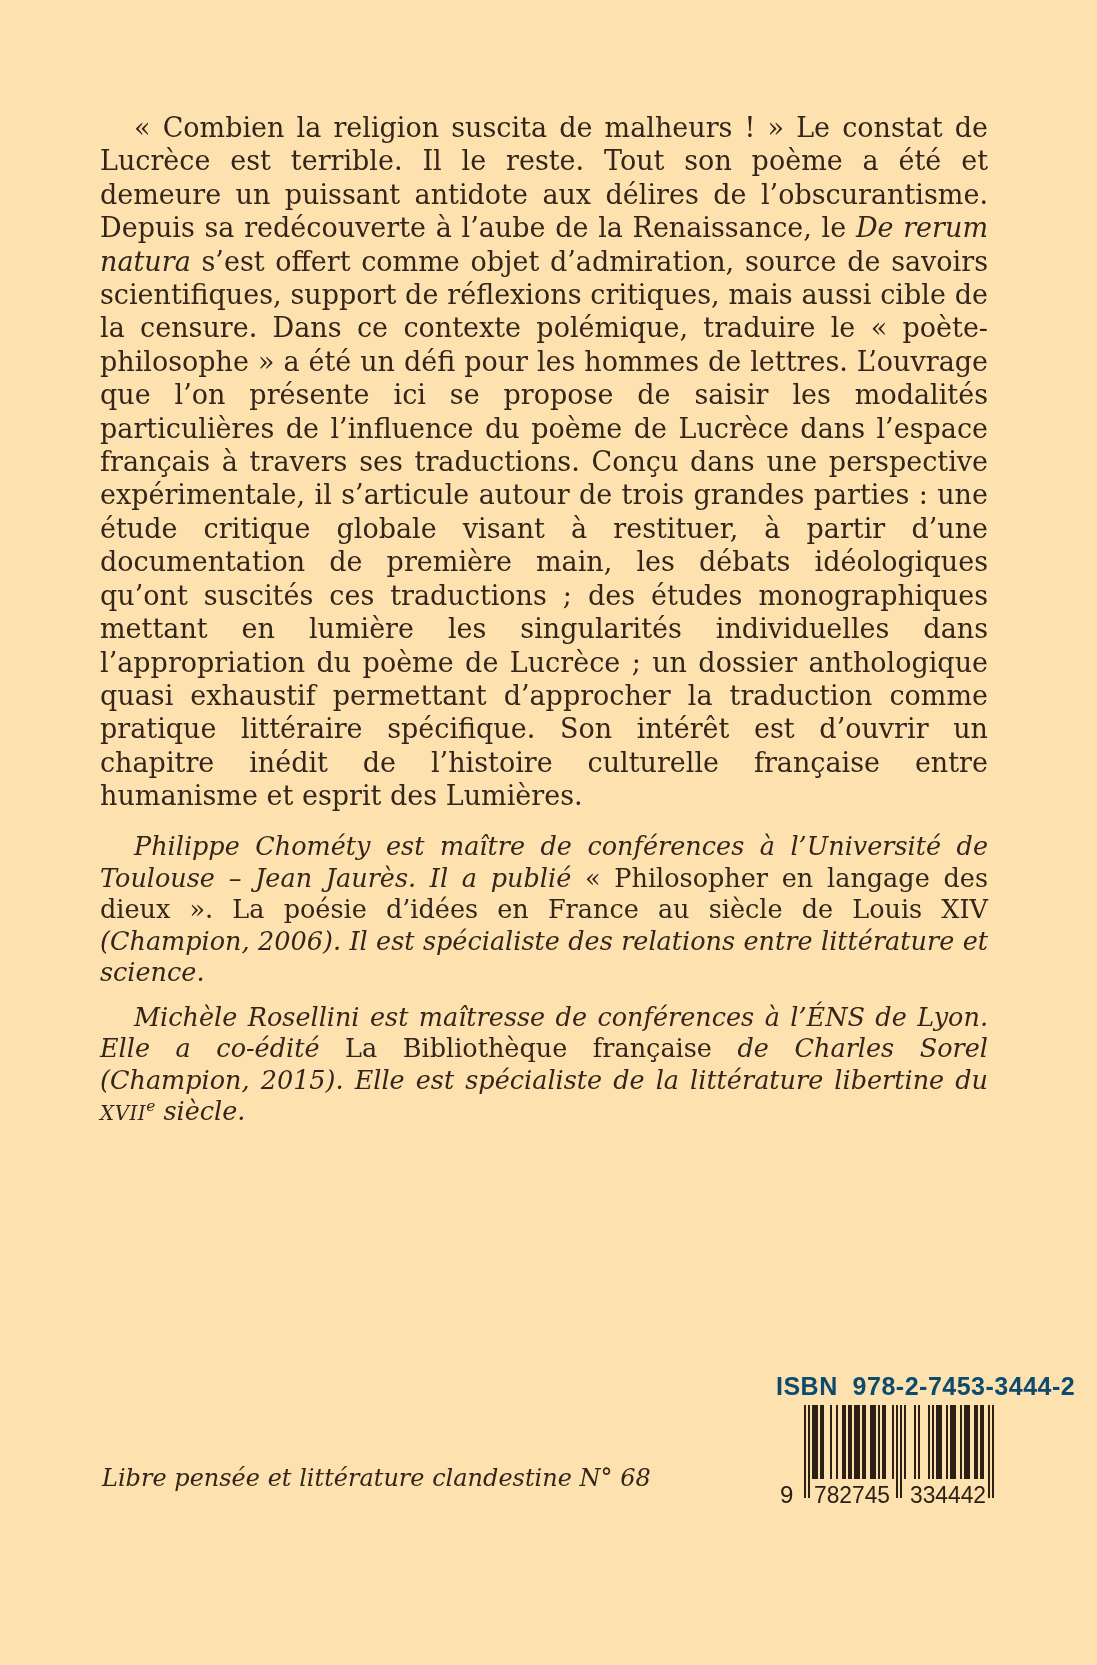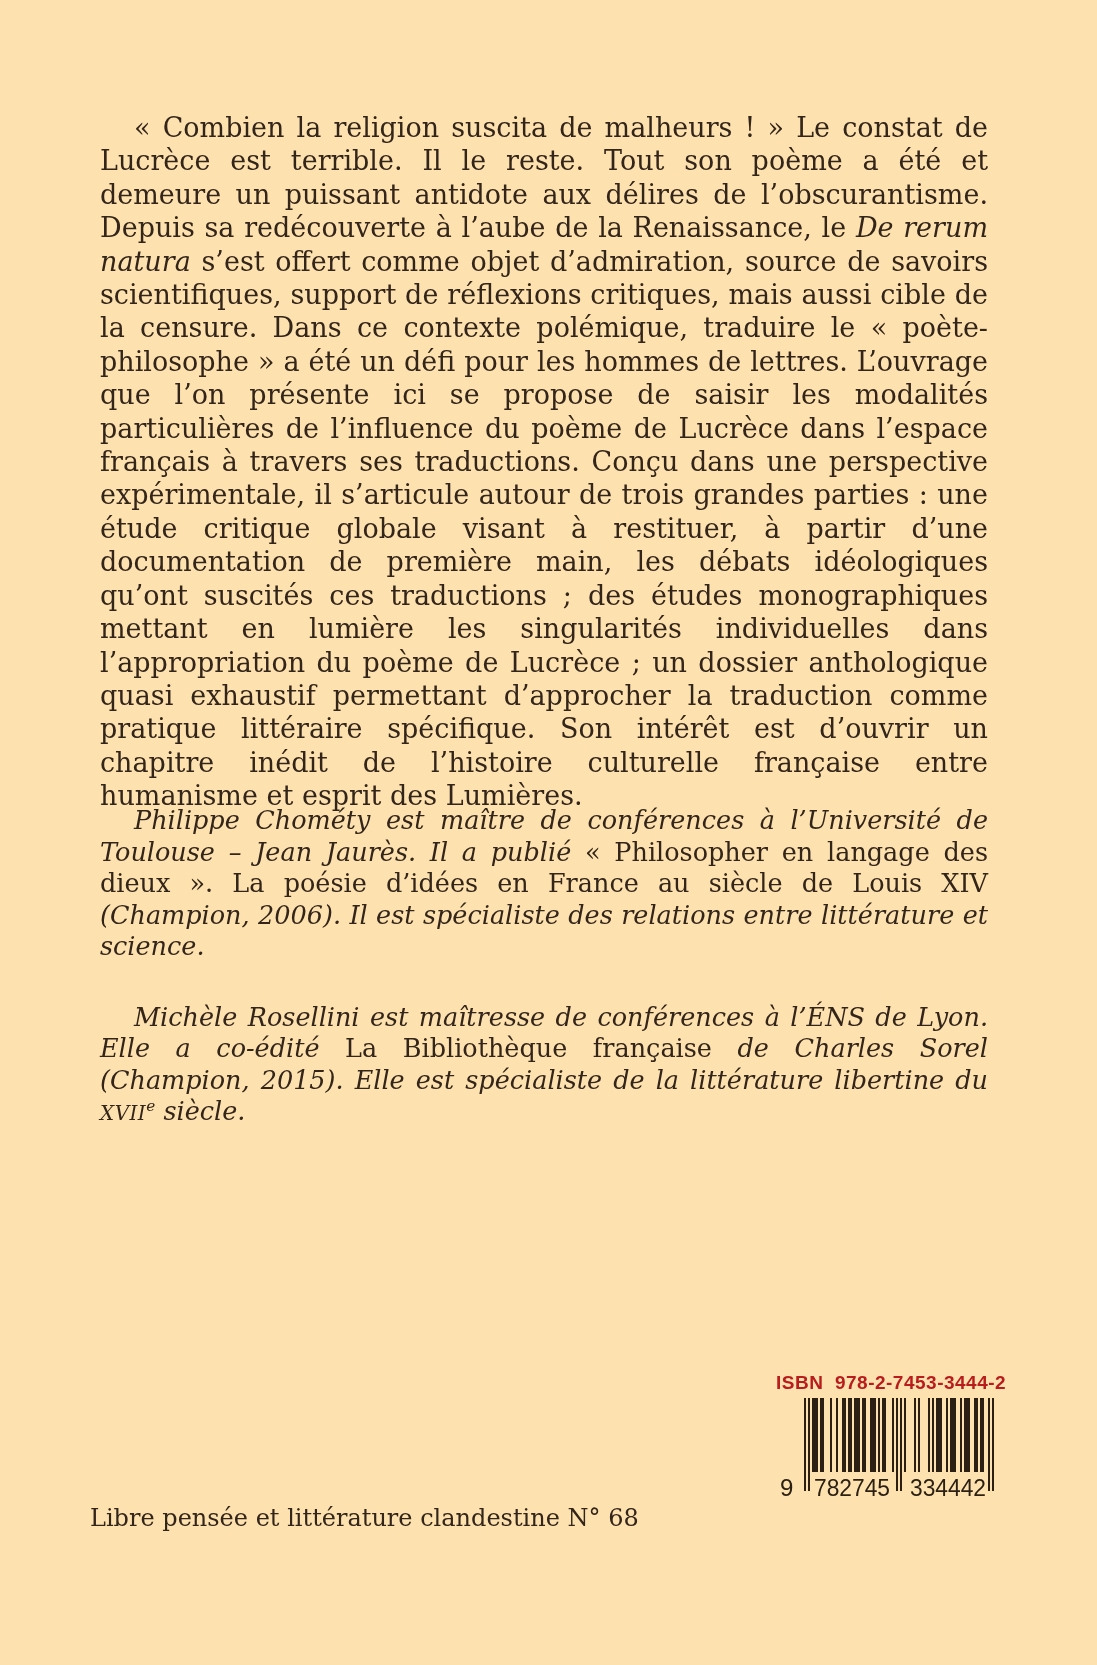--- a/index.html
+++ b/index.html
@@ -16,43 +16,42 @@
     position:absolute;left:100px;top:95px;width:888px;
     font-size:27px;line-height:33.4px;
     text-align:justify;text-indent:34px;margin-top:16px;
   }
   .bio{
     position:absolute;left:100px;width:888px;
     font-size:25.5px;line-height:31.5px;
     font-style:italic;
     text-align:justify;text-indent:34px;
   }
-  .bio-1{top:772px;margin-top:33px;}
+  .bio-1{top:798px;margin-top:33px;}
   .bio-2{top:976px;}
 
   .seg-italic{font-style:italic;}
   .seg-roman{font-style:normal;}
   .seg-sc{font-size:0.78em;letter-spacing:0.5px;font-style:italic;}
   .seg-sup{vertical-align:super;font-size:0.6em;line-height:0;}
 
   .series{
-    position:absolute;left:90px;top:1464px;
-    font-size:24px;
+    position:absolute;left:102px;top:1464px;
+    font-size:24px;font-style:italic;
     white-space:pre;
-    margin-top:40px;
   }
 
   .barcode-block{
     position:absolute;left:776px;top:1372px;width:220px;
     text-align:center;
   }
   .isbn-label{
     font-family:"Liberation Sans", sans-serif;
-    font-size:19px;font-weight:bold;
-    color:#b91c1c;
+    font-size:25px;font-weight:bold;
+    color:#0c4a6e;
     white-space:pre;
     letter-spacing:0.5px;
   }
   svg.barcode{display:block;margin:4px auto 0 auto;width:216px;height:101px;}
   svg.barcode rect{fill:#2b2013;}
   svg.barcode text{
     fill:#2b2013;
     font-family:"Liberation Sans", sans-serif;
     font-size:24px;
   }

